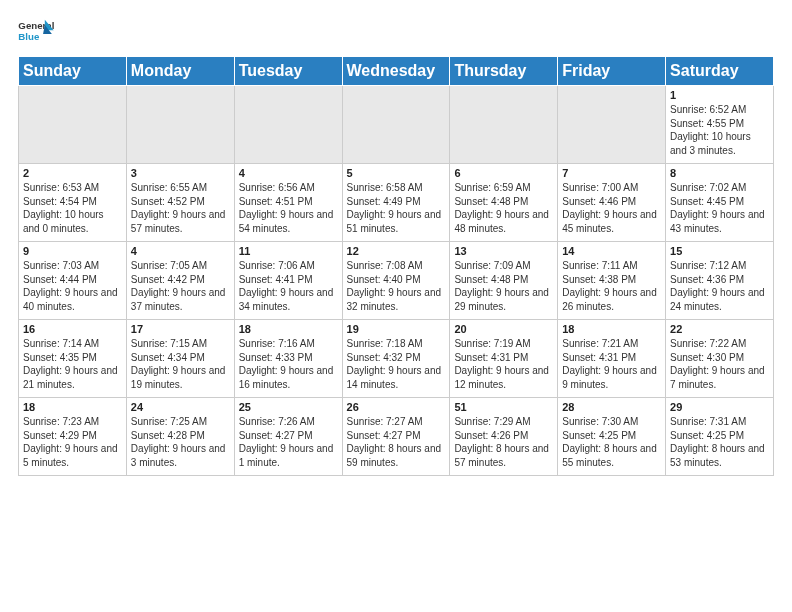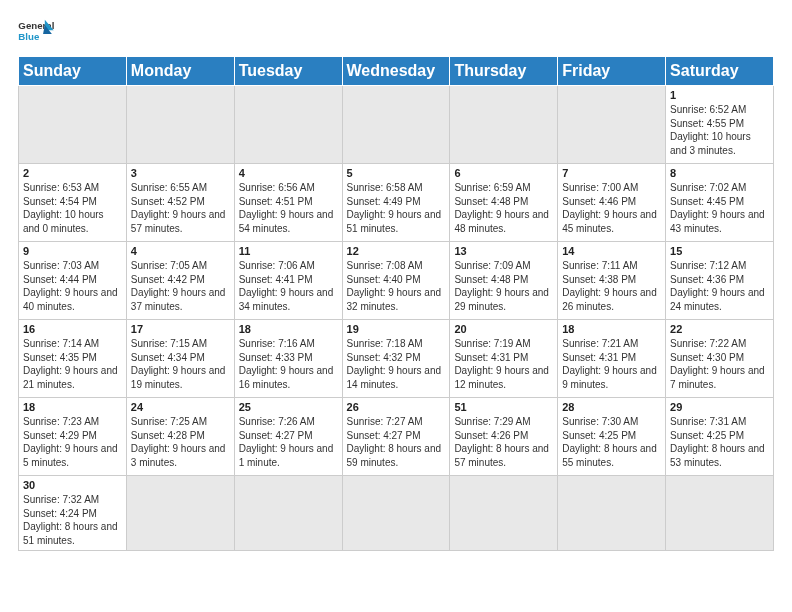--- a/index.html
+++ b/index.html
@@ -329,30 +329,15 @@
 and 55 minutes.</div>
           </td>
           <td>
             <span class="day-num">29</span>
             <div class="day-info">Sunrise: 7:31 AM
 Sunset: 4:25 PM
 Daylight: 8 hours
 and 53 minutes.</div>
           </td>
         </tr>
-        <tr>
-          <td class="last-row">
-            <span class="day-num">30</span>
-            <div class="day-info">Sunrise: 7:32 AM
-Sunset: 4:24 PM
-Daylight: 8 hours
-and 51 minutes.</div>
-          </td>
-          <td class="empty last-row"></td>
-          <td class="empty last-row"></td>
-          <td class="empty last-row"></td>
-          <td class="empty last-row"></td>
-          <td class="empty last-row"></td>
-          <td class="empty last-row"></td>
-        </tr>
       </tbody>
   </table>
 </div>
 
 </body></html>

